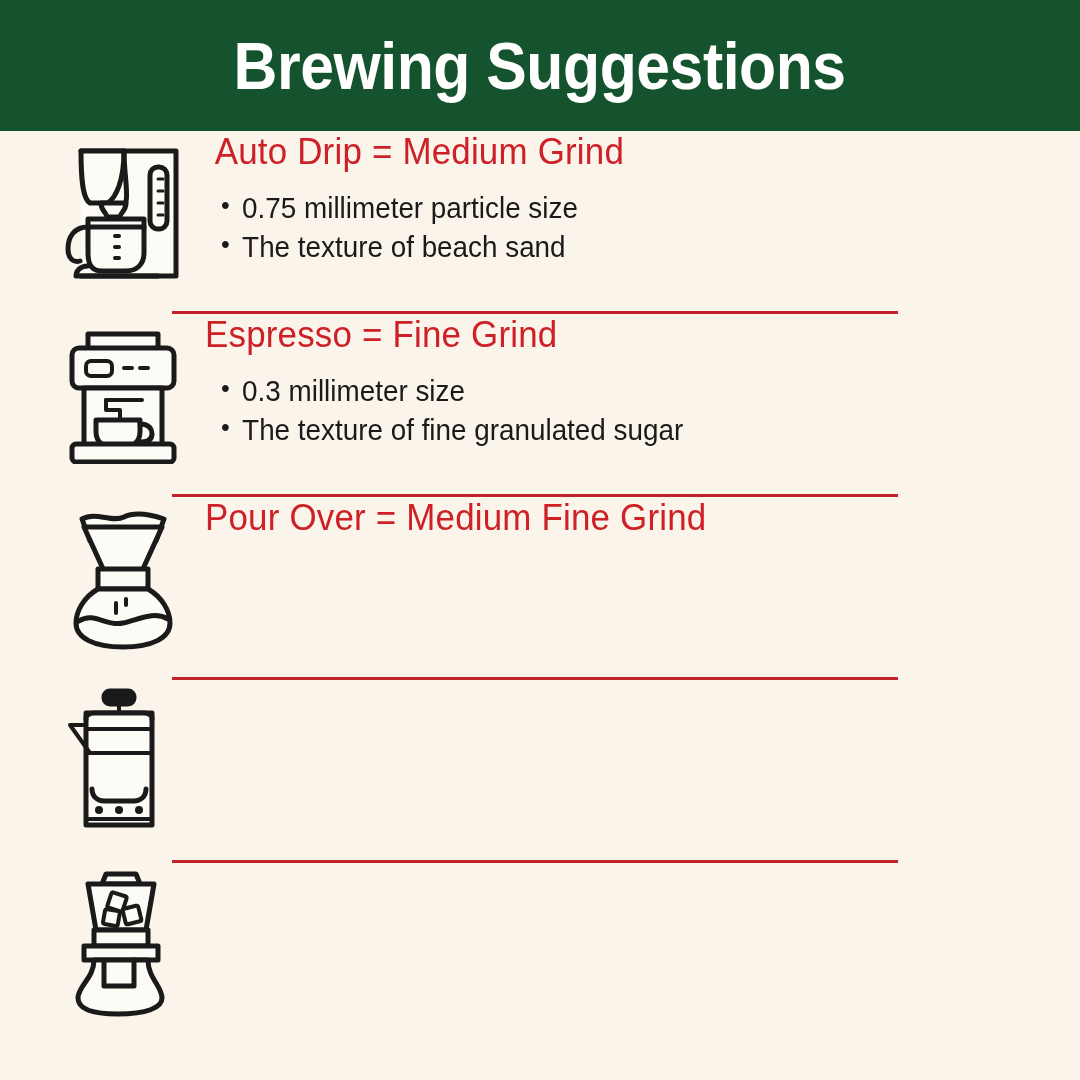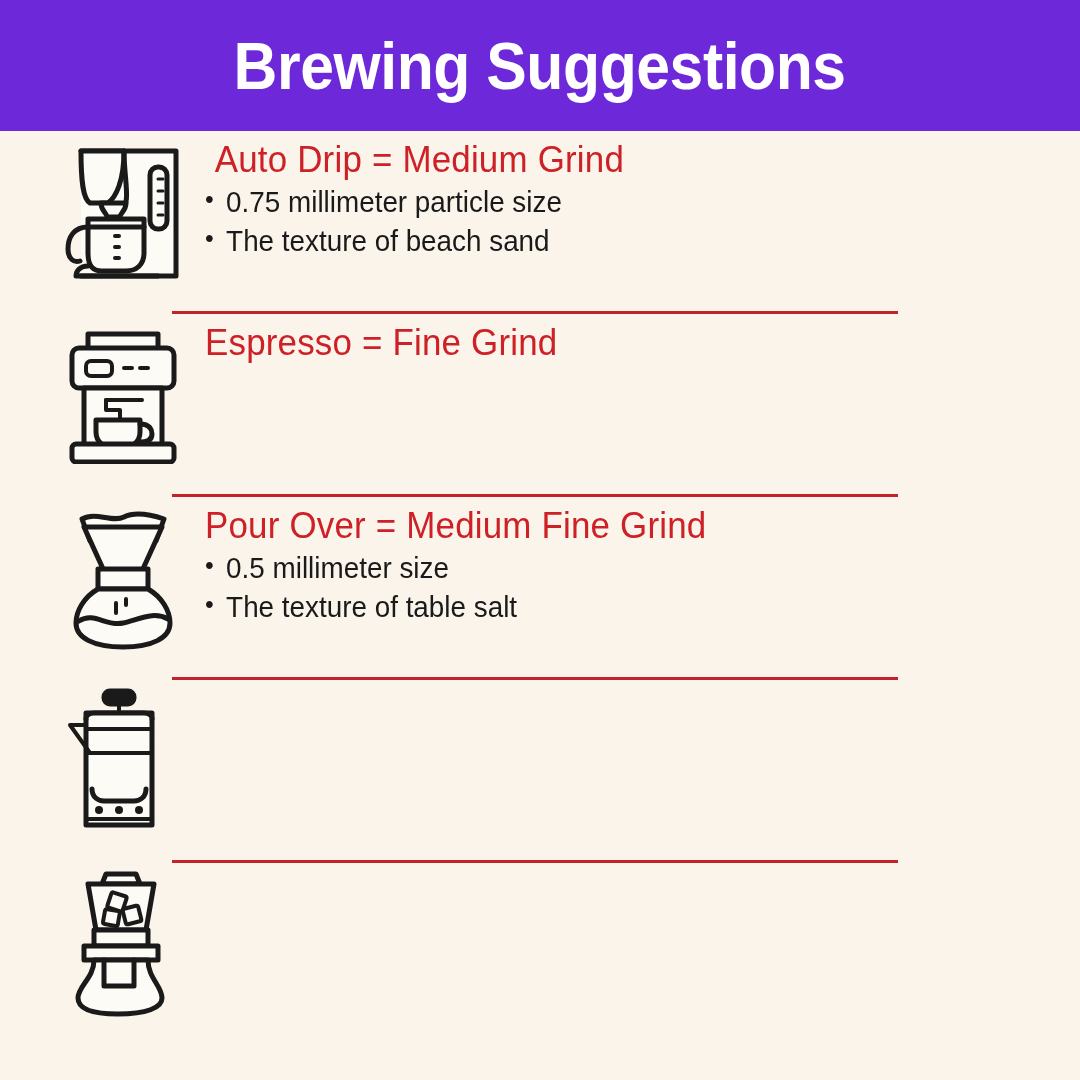--- a/index.html
+++ b/index.html
@@ -19,21 +19,21 @@
     width: 1080px;
     height: 1080px;
     background: #FAF4EA;
     box-sizing: border-box;
   }
 
   
   .header {
     width: 1080px;
     height: 131px;
-    background: #6d28d9;
+    background: #14532d;
     display: flex;
     align-items: center;
     justify-content: center;
     box-sizing: border-box;
   }
   .header-title {
     color: #FFFFFF;
     font-family: "Liberation Sans", sans-serif;
     font-weight: bold;
     font-size: 66px;
@@ -67,37 +67,36 @@
     justify-content: center;
     padding-left: 40px;
     box-sizing: border-box;
     height: 160px;
   }
   .icon-cell svg {
     display: block;
   }
   .text-cell {
     flex: 1;
-    padding-top: 8px;
     box-sizing: border-box;
   }
   .method-title {
     color: #CE2027;
     font-family: "Liberation Sans", sans-serif;
     font-size: 36px;
     line-height: 1.18;
     margin: 0 0 2px 0;
     letter-spacing: 0.2px;
     white-space: nowrap;
     transform: scaleX(0.97);
     transform-origin: left center;
   }
   .bullets {
     list-style: none;
-    margin: 0;
+    margin: 16px;
     padding: 0;
   }
   .bullets li {
     color: #1A1A1A;
     font-family: "Liberation Sans", sans-serif;
     font-size: 29px;
     line-height: 1.32;
     white-space: nowrap;
     transform: scaleX(0.96);
     transform-origin: left center;
@@ -187,20 +186,24 @@
           <path d="M44 76 H80" stroke-width="4"></path>
 
           <path d="M34 96 H78 V108 C78 118 70 124 60 124 H52 C42 124 34 118 34 108 Z" fill="#FDFBF6"></path>
           <path d="M78 100 C88 100 90 106 90 110 C90 115 86 118 78 118" fill="none"></path>
 
           <rect x="10" y="120" width="102" height="18" rx="4" fill="#FDFBF6"></rect>
         </svg>
       </div>
       <div class="text-cell">
         <p class="method-title">Espresso = Fine Grind</p>
+        <ul class="bullets">
+          <li>0.3 millimeter size</li>
+          <li>The texture of fine granulated sugar</li>
+        </ul>
       </div>
     </div>
 
     <div class="divider"></div>
 
     <div class="section">
       <div class="icon-cell">
         <svg width="110" height="145" viewBox="0 0 110 145" fill="none" stroke="#1A1A1A" stroke-width="5" stroke-linecap="round" stroke-linejoin="round">
 
           <path d="M14 14 C28 6 44 18 56 12 C68 6 84 10 96 14 L88 36 H22 Z" fill="#FDFBF6"></path>
@@ -212,24 +215,20 @@
           <path d="M30 84 C16 92 8 106 8 118 C8 133 26 142 55 142 C84 142 102 133 102 118 C102 106 94 92 80 84 Z" fill="#FDFBF6"></path>
 
           <path d="M11 116 C26 106 38 122 55 118 C72 114 86 106 100 114" fill="none"></path>
 
           <path d="M48 98 V108" stroke-width="4"></path>
           <path d="M58 94 V100" stroke-width="4"></path>
         </svg>
       </div>
       <div class="text-cell">
         <p class="method-title">Pour Over = Medium Fine Grind</p>
-        <ul class="bullets">
-          <li>0.5 millimeter size</li>
-          <li>The texture of table salt</li>
-        </ul>
       </div>
     </div>
 
     <div class="divider"></div>
 
     <div class="section">
       <div class="icon-cell">
         <svg width="110" height="150" viewBox="0 0 110 150" fill="none" stroke="#1A1A1A" stroke-width="5" stroke-linecap="round" stroke-linejoin="round">
 
           <rect x="36" y="6" width="30" height="13" rx="6" fill="#1A1A1A"></rect>

